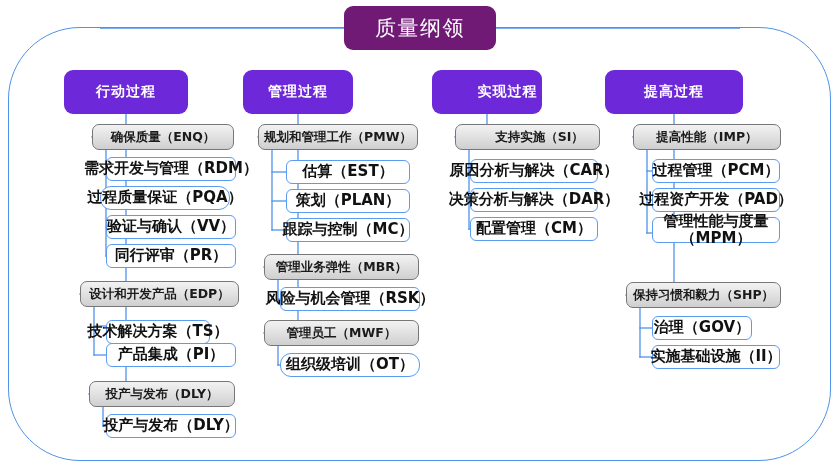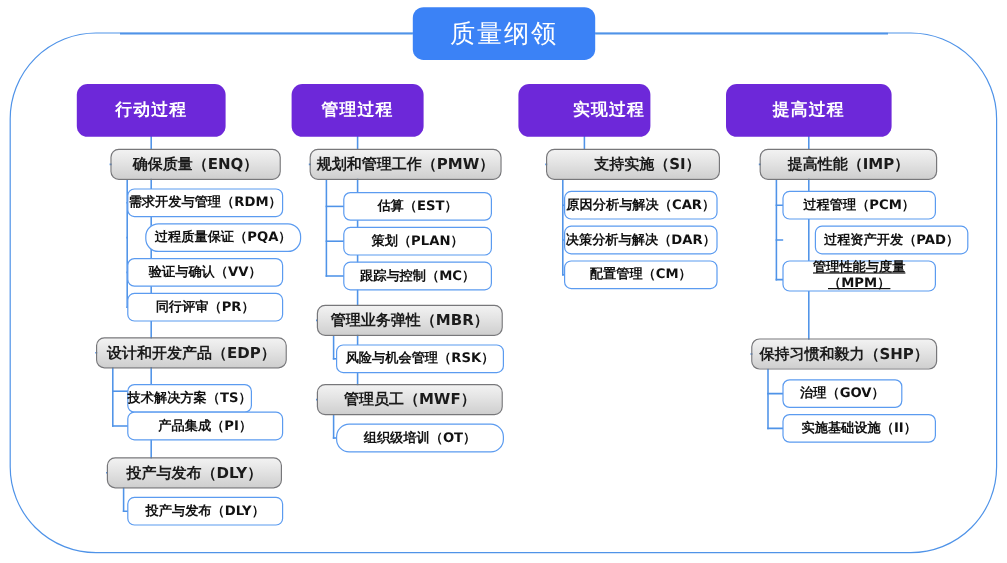--- a/index.html
+++ b/index.html
@@ -22,21 +22,21 @@
     border-radius: 72px;
     background: transparent;
     pointer-events: none;
   }
 
   
   #root-title {
     position: absolute;
     left: 344px; top: 6px;
     width: 152px; height: 44px;
-    background: #3b82f6;
+    background: #701a75;
     border-radius: 9px;
     color: #ffffff;
     font-size: 21px;
     font-weight: 400;
     letter-spacing: 1.5px;
     display: flex; align-items: center; justify-content: center;
     z-index: 6;
   }
 
   
@@ -72,33 +72,32 @@
   }
 
   
   .leaf {
     position: absolute;
     height: 24px;
     border: 1.3px solid #5b9bf0;
     border-radius: 6px;
     background: #ffffff;
     color: #111111;
-    font-size: 11px;
+    font-size: 15px;
     font-weight: bold;
     display: flex; align-items: center; justify-content: center;
     text-align: center;
     line-height: 1.15;
     z-index: 4;
     white-space: nowrap;
   }
   .leaf.two-line {
     height: 20px;
     white-space: normal;
     padding: 12px 4px;
-    text-decoration: underline;
   }
 </style>
 </head>
 <body>
 
 <div id="frame"></div>
 
 <svg id="wires" xmlns="http://www.w3.org/2000/svg" viewBox="0 0 839 469">
   <g stroke="#4f93e8" stroke-width="1.3" fill="none">
 
@@ -153,21 +152,21 @@
 
 <div id="root-title">质量纲领</div>
 
 <div class="col-head" style="left:64px;  top:70px; width:124px;">行动过程</div>
 <div class="col-head" style="left:243px; top:70px; width:110px;">管理过程</div>
 <div class="col-head" style="left:432px; top:70px; width:110px;padding-left:41px;">实现过程</div>
 <div class="col-head" style="left:605px; top:70px; width:138px;">提高过程</div>
 
 <div class="grp" style="left:92px; top:124px; width:142px;">确保质量（ENQ）</div>
 <div class="leaf" style="left:106px; top:157px; width:130px;">需求开发与管理（RDM）</div>
-<div class="leaf" style="left:121px; top:186px; width:130px;border-radius:11px;">过程质量保证（PQA）</div>
+<div class="leaf" style="left:100px; top:186px; width:130px;border-radius:11px;">过程质量保证（PQA）</div>
 <div class="leaf" style="left:106px; top:215px; width:130px;">验证与确认（VV）</div>
 <div class="leaf" style="left:106px; top:244px; width:130px;">同行评审（PR）</div>
 
 <div class="grp" style="left:80px; top:281px; width:159px;">设计和开发产品（EDP）</div>
 <div class="leaf" style="left:106px; top:320px; width:104px;">技术解决方案（TS）</div>
 <div class="leaf" style="left:106px; top:343px; width:130px;">产品集成（PI）</div>
 
 <div class="grp" style="left:89px; top:381px; width:146px;">投产与发布（DLY）</div>
 <div class="leaf" style="left:106px; top:414px; width:130px;">投产与发布（DLY）</div>
 
@@ -182,18 +181,18 @@
 <div class="grp" style="left:264px; top:320px; width:155px;">管理员工（MWF）</div>
 <div class="leaf" style="left:280px; top:353px; width:140px;border-radius:11px;">组织级培训（OT）</div>
 
 <div class="grp" style="left:455px; top:124px; width:145px;padding-left:24px;">支持实施（SI）</div>
 <div class="leaf" style="left:470px; top:159px; width:128px;">原因分析与解决（CAR）</div>
 <div class="leaf" style="left:470px; top:188px; width:128px;">决策分析与解决（DAR）</div>
 <div class="leaf" style="left:470px; top:217px; width:128px;">配置管理（CM）</div>
 
 <div class="grp" style="left:633px; top:124px; width:148px;">提高性能（IMP）</div>
 <div class="leaf" style="left:652px; top:159px; width:128px;">过程管理（PCM）</div>
-<div class="leaf" style="left:679px; top:188px; width:128px;">过程资产开发（PAD）</div>
+<div class="leaf" style="left:652px; top:188px; width:128px;">过程资产开发（PAD）</div>
 <div class="leaf two-line" style="left:652px; top:217px; width:128px;">管理性能与度量（MPM）</div>
 
 <div class="grp" style="left:626px; top:282px; width:155px;">保持习惯和毅力（SHP）</div>
 <div class="leaf" style="left:652px; top:316px; width:100px;">治理（GOV）</div>
 <div class="leaf" style="left:652px; top:345px; width:128px;">实施基础设施（II）</div>
 
 </body></html>

